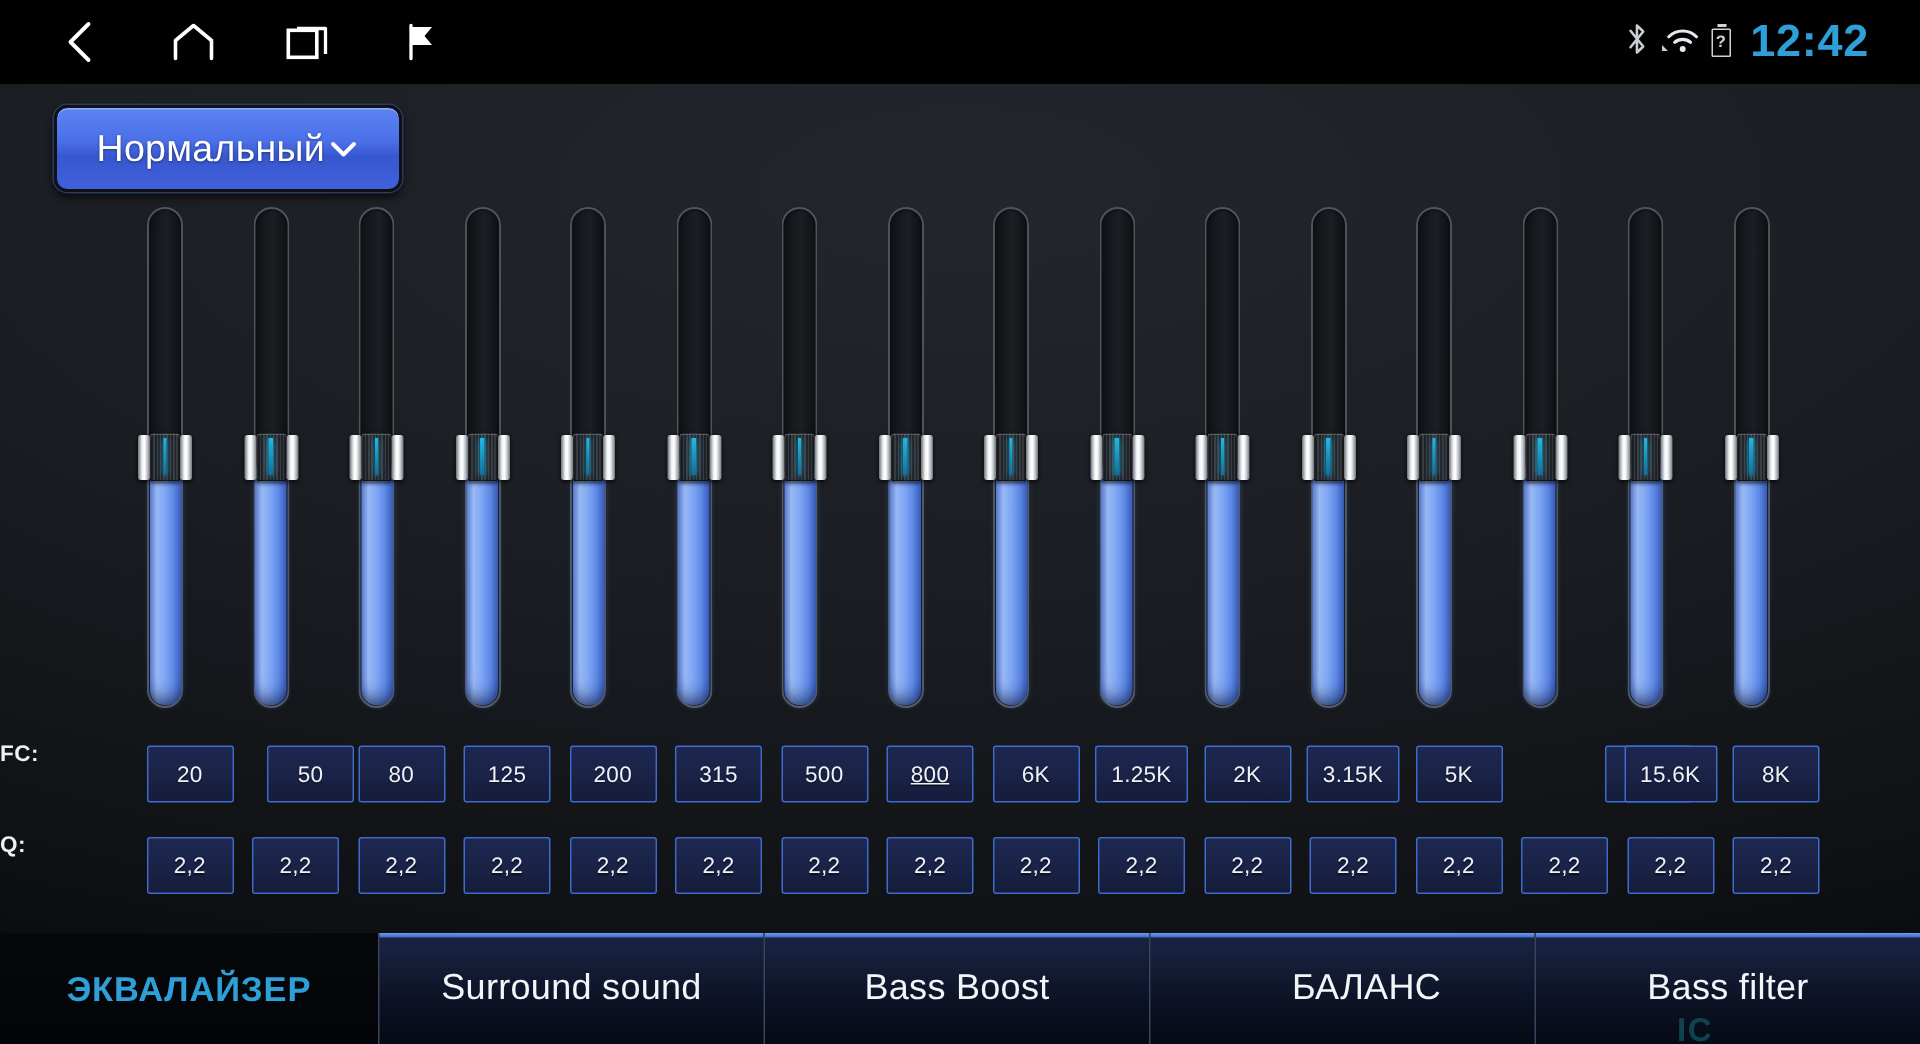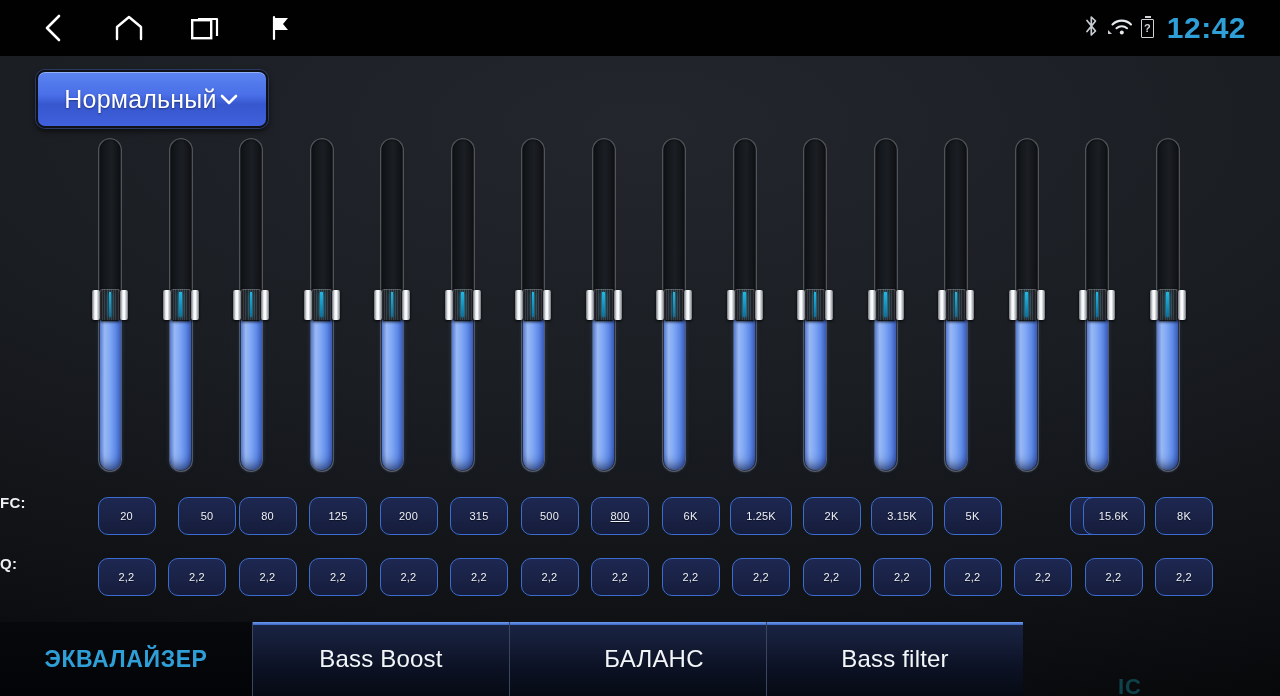--- a/index.html
+++ b/index.html
@@ -102,23 +102,23 @@
   
   .rowlabel {
     position:absolute; color:#eef1f4; font-size:15px; font-weight:bold;
     width:60px; letter-spacing:.3px;
   }
   .cellrow { position:absolute; left:0; width:1280px; height:38px; }
   .cell {
     position:absolute; width:58px; height:38px;
     background:linear-gradient(180deg,#1d2750 0%,#1a2246 55%,#151c3b 100%);
     border:1.4px solid #3c6ccf;
-    border-radius:10px;
+    border-radius:2px;
     display:flex; align-items:center; justify-content:center;
-    color:#eef2f8; font-size:11px; letter-spacing:.2px;
+    color:#eef2f8; font-size:15px; letter-spacing:.2px;
     text-shadow:0 1px 1px rgba(0,0,0,.6);
     cursor:pointer;
   }
   .cell.wide { width:62px; }
 
   
   .tabbar {
     position:absolute; left:0; bottom:0; width:1280px; height:74px;
     display:flex;
   }
@@ -391,20 +391,23 @@
       <div class="cell" style="left: 1014px;">2,2</div>
       <div class="cell" style="left: 1084.5px;">2,2</div>
       <div class="cell" style="left: 1155px;">2,2</div>
     </div>
 
   <div class="tabbar" id="tabbar">
       <div class="tab active" style="width: 252px;">
         <span>ЭКВАЛАЙЗЕР</span>
       </div>
       <div class="tab" style="width: 257px;">
+        <span>Surround sound</span>
+      </div>
+      <div class="tab" style="width: 257px;">
         <span>Bass Boost</span>
       </div>
       <div class="tab" style="width: 257px; padding-left: 32px;">
         <span>БАЛАНС</span>
       </div>
       <div class="tab" style="width: 257px;">
         <span>Bass filter</span>
       </div>
     </div>
   <div class="watermark">IC</div>

